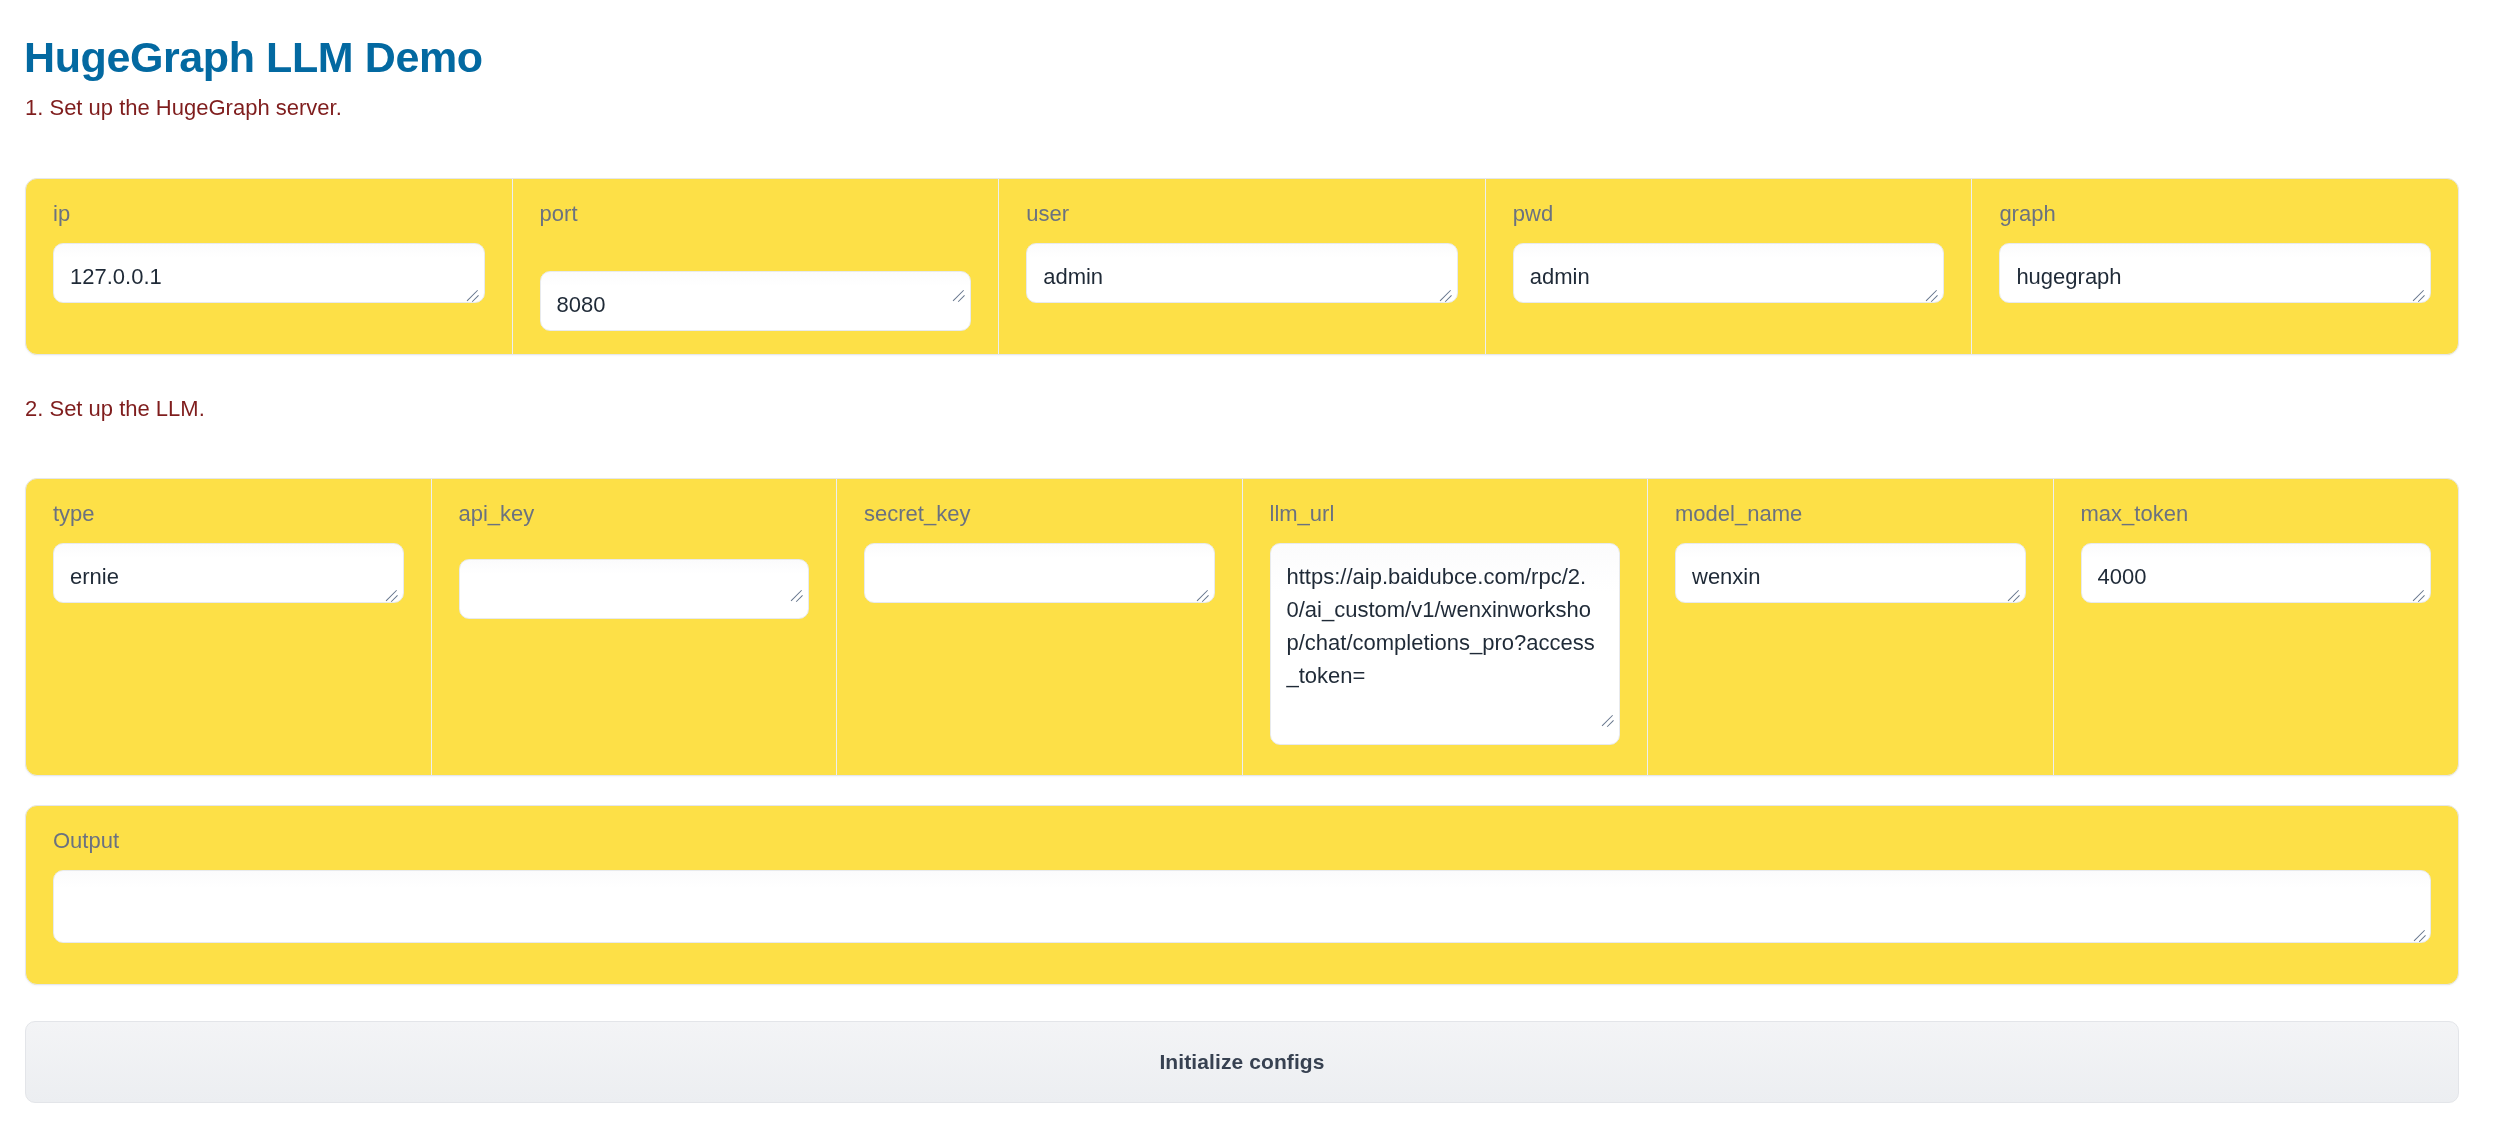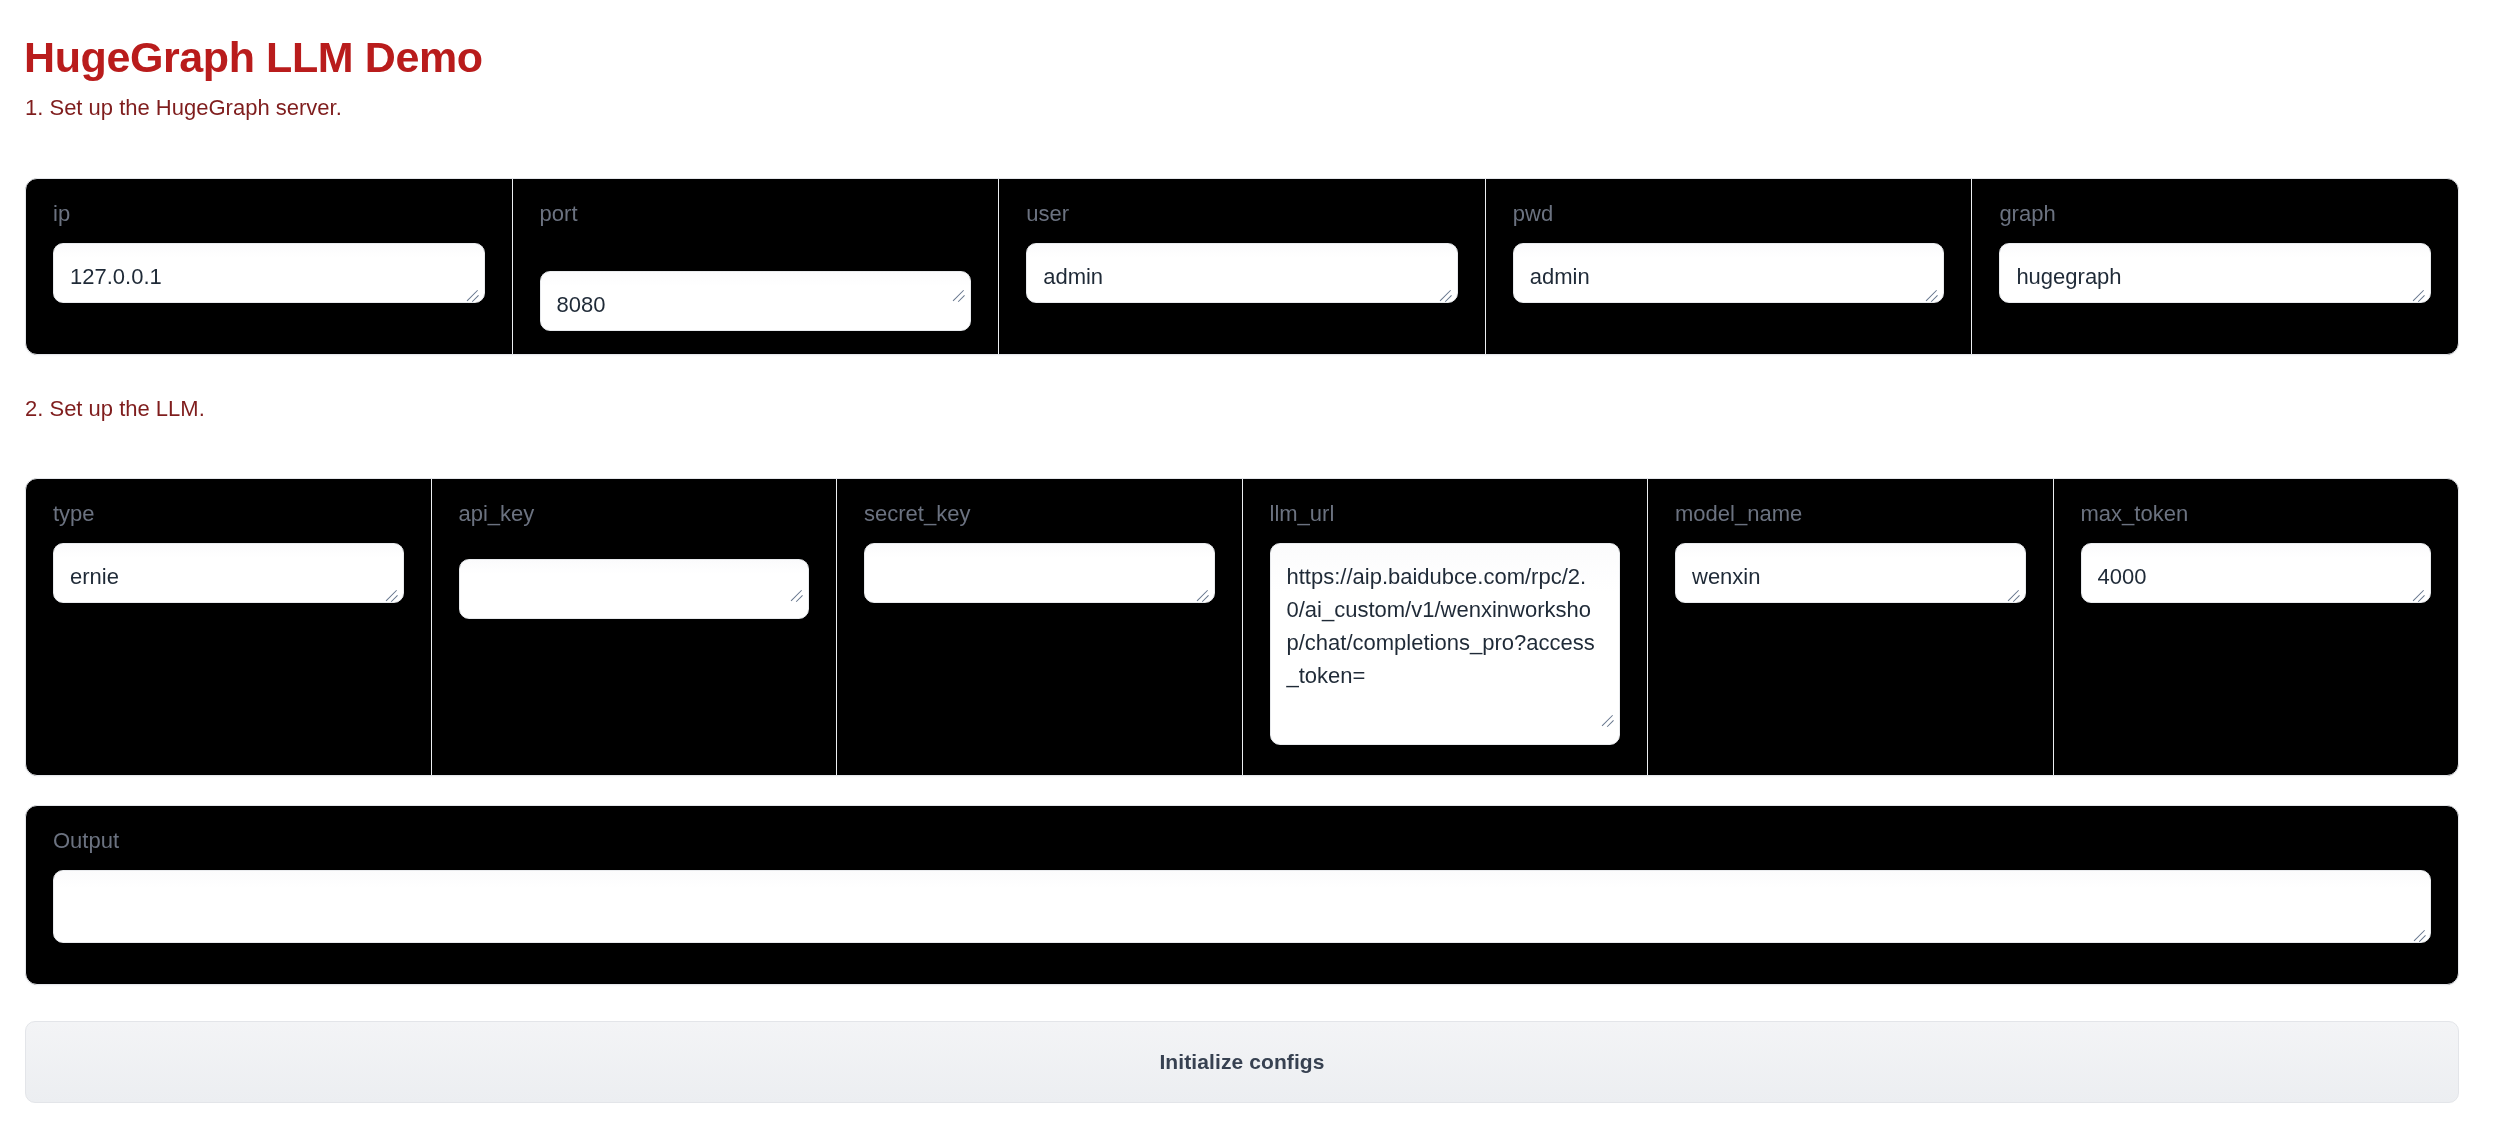--- a/index.html
+++ b/index.html
@@ -26,21 +26,21 @@
   }
 
   
   .app-title {
     position: absolute;
     left: 24px;
     top: 2px;
     font-size: 43px;
     font-weight: 700;
     letter-spacing: -0.4px;
-    color: #b91c1c;
+    color: #0369a1;
     line-height: 1.25;
     white-space: nowrap;
   }
 
   
   .step-label {
     position: absolute;
     left: 25px;
     font-size: 22px;
     font-weight: 400;
@@ -50,21 +50,21 @@
   }
   .step-1 { top: 93px; }
   .step-2 { top: 394px; }
 
   
   .panel {
     position: absolute;
     left: 25px;
     width: 2434px;              
     box-sizing: border-box;
-    background: #000000;
+    background: #fde047;
     border: 1px solid #e5e7eb;
     border-radius: 12px;
     box-shadow: 0 1px 2px rgba(17, 24, 39, 0.04);
     overflow: hidden;
     display: flex;
     flex-direction: row;
   }
   .panel-server { top: 178px; height: 177px; }
   .panel-llm    { top: 478px; height: 298px; }
   .panel-output { top: 805px; height: 180px; display: block; }

